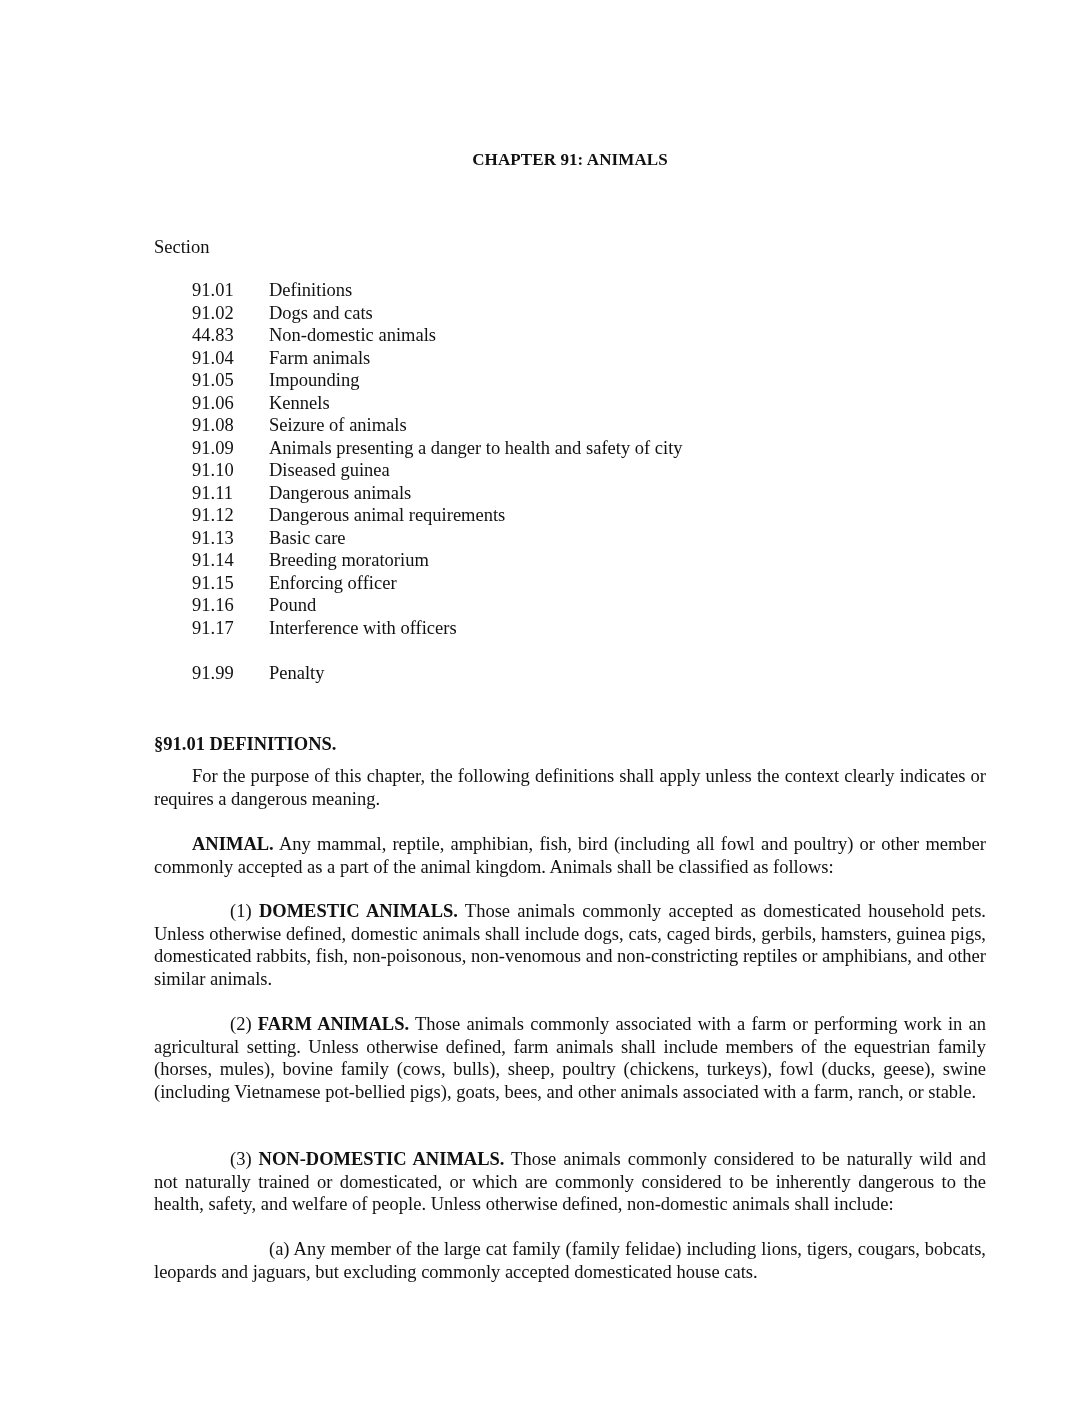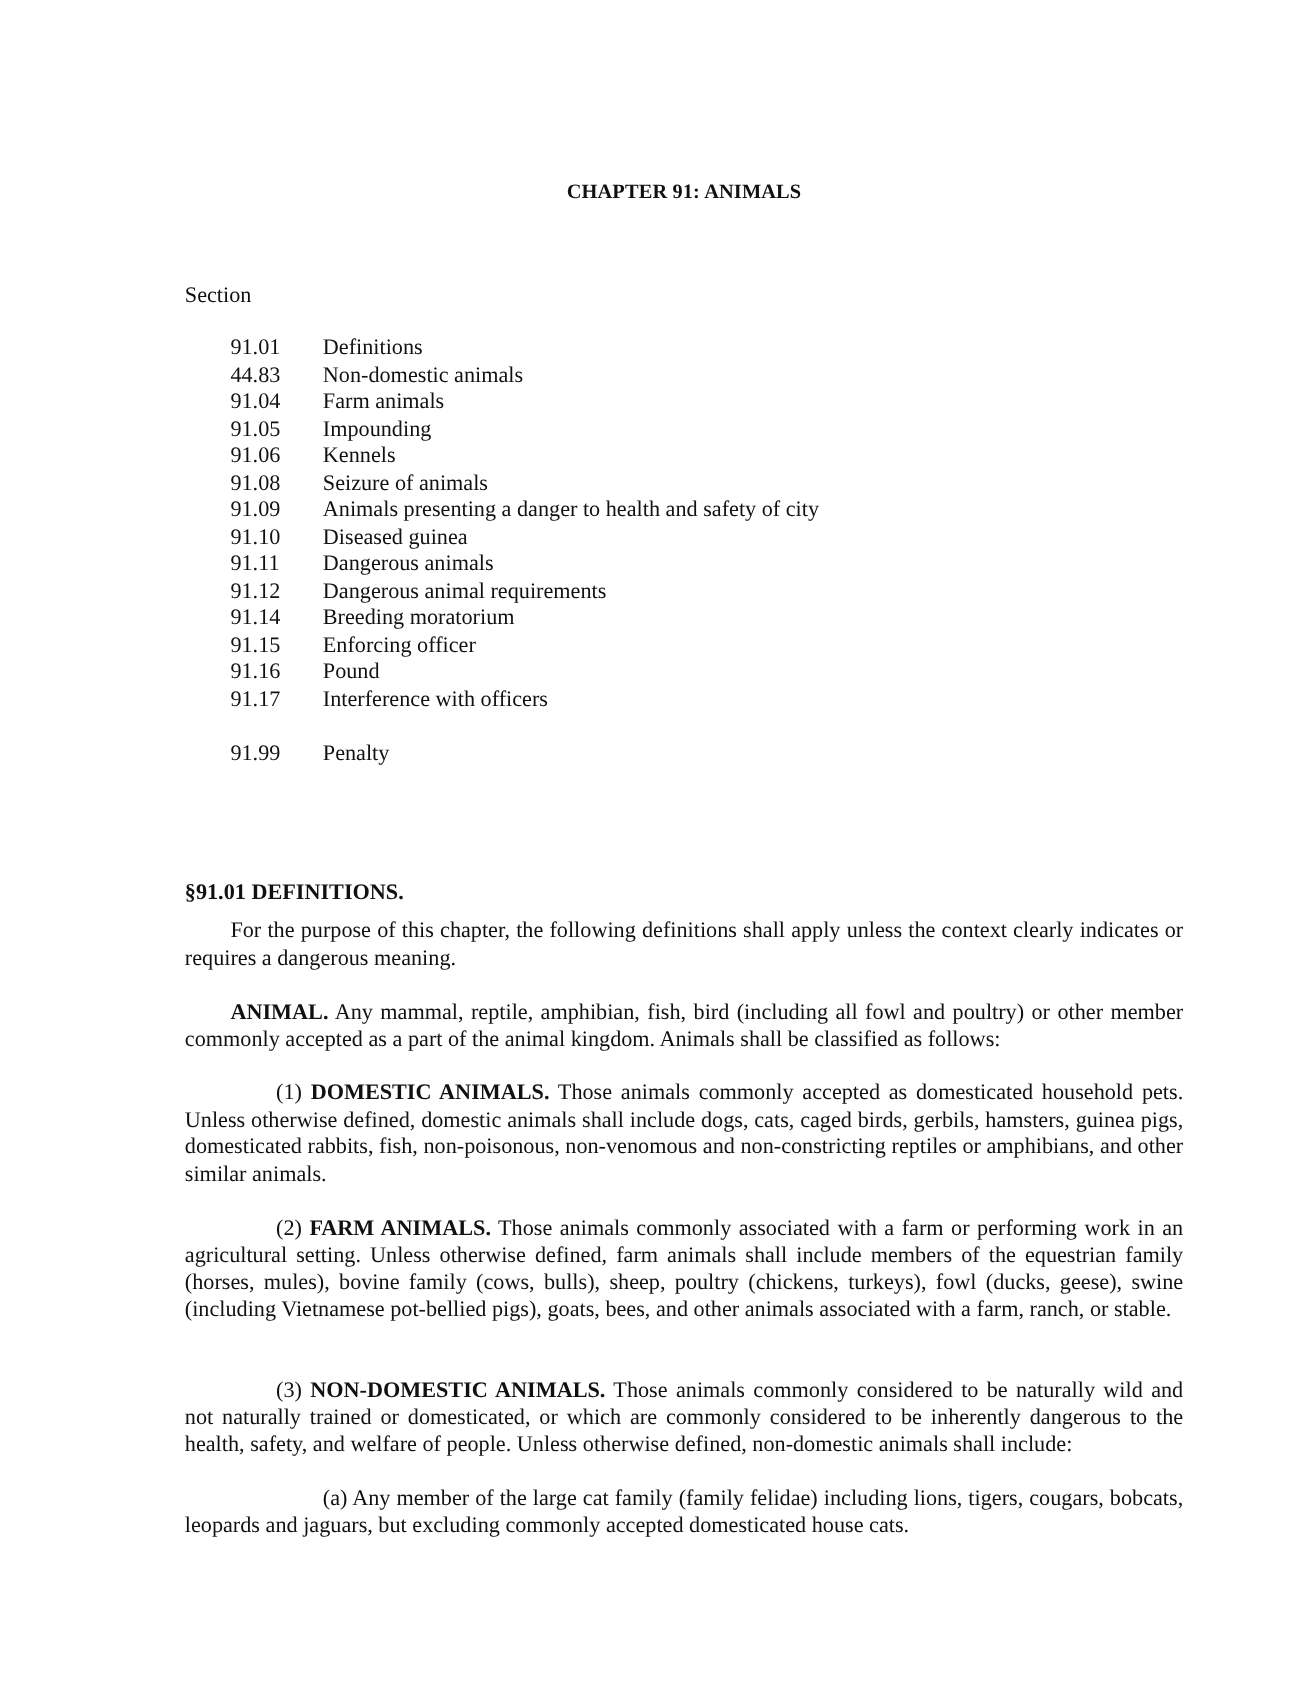--- a/index.html
+++ b/index.html
@@ -32,20 +32,24 @@
   <div class="chapter-title">CHAPTER 91:  ANIMALS</div>
   <div class="section-label">Section</div>
 
   <div class="toc">
     <div id="toc-rows">
         <div class="toc-row">
           <span class="toc-num">91.01</span>
           <span>Definitions</span>
         </div>
         <div class="toc-row">
+          <span class="toc-num">91.02</span>
+          <span>Dogs and cats</span>
+        </div>
+        <div class="toc-row">
           <span class="toc-num">44.83</span>
           <span>Non-domestic animals</span>
         </div>
         <div class="toc-row">
           <span class="toc-num">91.04</span>
           <span>Farm animals</span>
         </div>
         <div class="toc-row">
           <span class="toc-num">91.05</span>
           <span>Impounding</span>
@@ -66,20 +70,24 @@
           <span class="toc-num">91.10</span>
           <span>Diseased guinea</span>
         </div>
         <div class="toc-row">
           <span class="toc-num">91.11</span>
           <span>Dangerous animals</span>
         </div>
         <div class="toc-row">
           <span class="toc-num">91.12</span>
           <span>Dangerous animal requirements</span>
+        </div>
+        <div class="toc-row">
+          <span class="toc-num">91.13</span>
+          <span>Basic care</span>
         </div>
         <div class="toc-row">
           <span class="toc-num">91.14</span>
           <span>Breeding moratorium</span>
         </div>
         <div class="toc-row">
           <span class="toc-num">91.15</span>
           <span>Enforcing officer</span>
         </div>
         <div class="toc-row">

